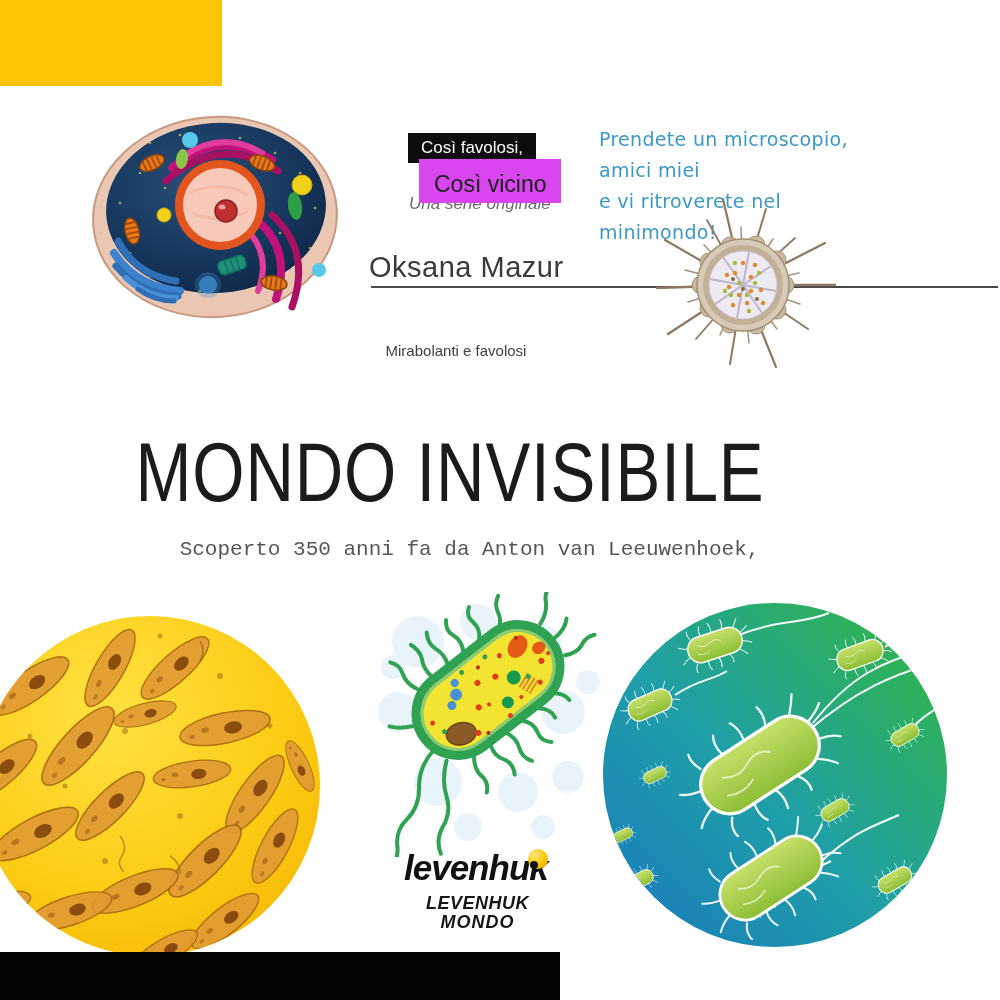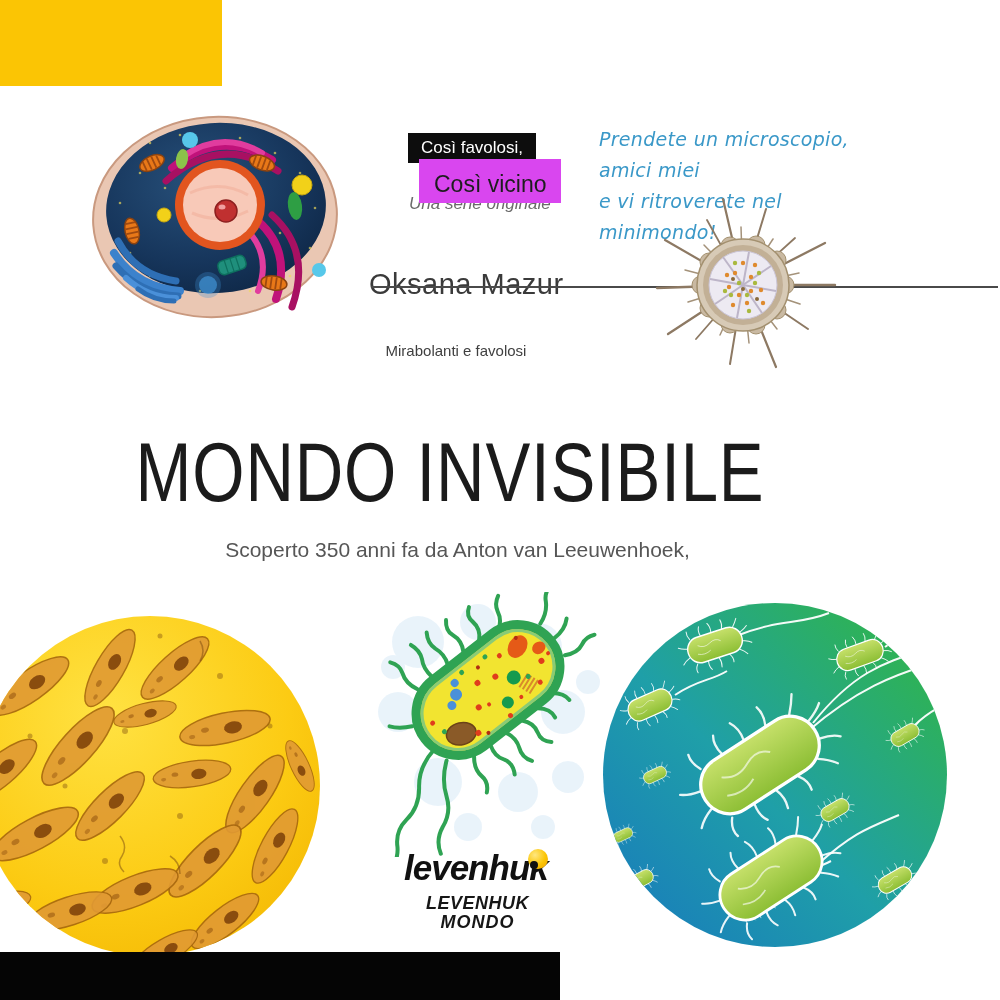--- a/index.html
+++ b/index.html
@@ -14,33 +14,33 @@
 
   
   .badge-black{left:408px;top:133px;height:30px;line-height:30px;background:#0d0d0d;
     color:#ffffff;font-size:17px;padding:0 13px;z-index:1;}
   .badge-yellow{left:419px;top:159px;height:24px;line-height:31px;background:#d946ef;
     color:#1d1d1d;font-size:23px;padding:10px 15px;z-index:2;}
   .badge-tagline{left:409px;top:194px;font-size:17px;color:#6b6b6b;font-style:italic;}
 
   
   .quote{left:599px;top:124px;width:300px;font-family:"DejaVu Sans",sans-serif;
-    font-style:italic;font-size:19px;line-height:31px;color:#3A98C8;letter-spacing:.3px;}
-
-  
-  .author{left:369px;top:251px;font-size:29px;color:#3a3a3a;letter-spacing:.5px;margin-top:17px;}
+    font-size:19px;line-height:31px;color:#3A98C8;letter-spacing:.3px;}
+
+  
+  .author{left:369px;top:251px;font-size:29px;color:#3a3a3a;letter-spacing:.5px;}
   .author-rule{left:371px;top:286px;width:627px;height:2px;background:#4a4a4a;}
 
   
   .kicker{left:0;top:342px;width:912px;text-align:center;font-size:15px;color:#3f3f3f;}
   .lead{left:0;top:367px;width:912px;text-align:center;font-size:31px;color:#3a3a3a;}
   .main-title{left:0;top:424px;width:900px;text-align:center;font-size:84px;
     color:#1b1b1b;letter-spacing:1px;transform:scaleX(.8);white-space:nowrap;}
-  .subtitle{left:5px;top:536px;width:905px;text-align:center;font-size:21px;
-    line-height:28px;color:#565656;}
+  .subtitle{left:17px;top:536px;width:905px;text-align:center;font-size:21px;
+    line-height:28px;color:#565656;font-family:Liberation Mono, monospace;}
 
   
   .logo-word{left:404px;top:848px;font-size:35px;font-weight:bold;font-style:italic;
     color:#111;letter-spacing:-1px;z-index:6;}
   .logo-ball{left:528px;top:849px;width:20px;height:20px;border-radius:50%;
     background:radial-gradient(circle at 35% 30%,#FFE781 0%,#FBC504 55%,#F0A200 100%);z-index:6;}
   .logo-dot{left:530px;top:861px;width:8px;height:8px;border-radius:50%;background:#111;z-index:7;}
   .imprint{left:405px;width:145px;text-align:center;font-weight:bold;font-style:italic;
     color:#161616;z-index:6;}
   .imprint1{top:893px;font-size:18px;letter-spacing:.5px;}

